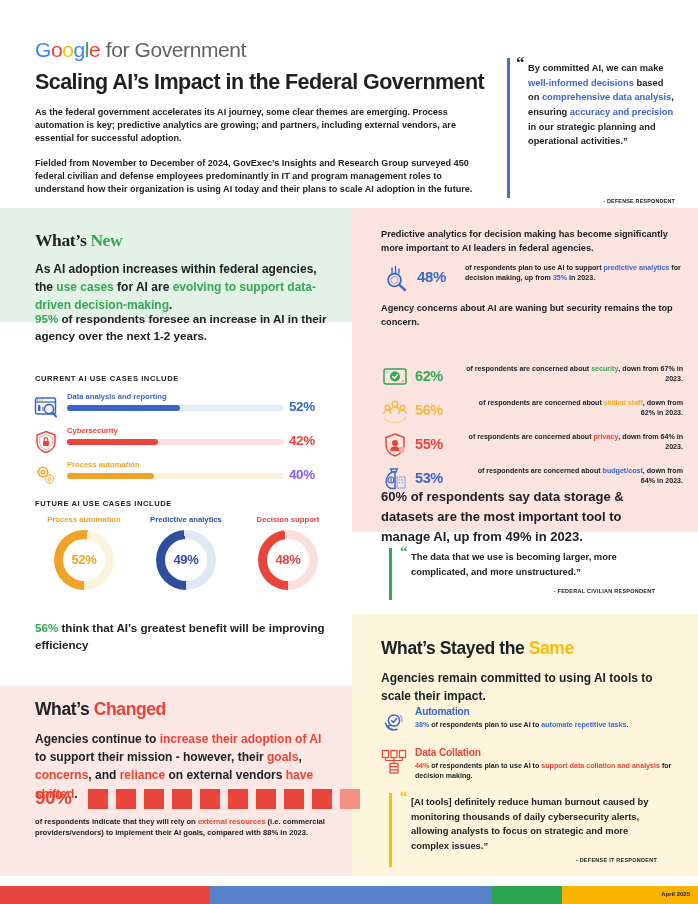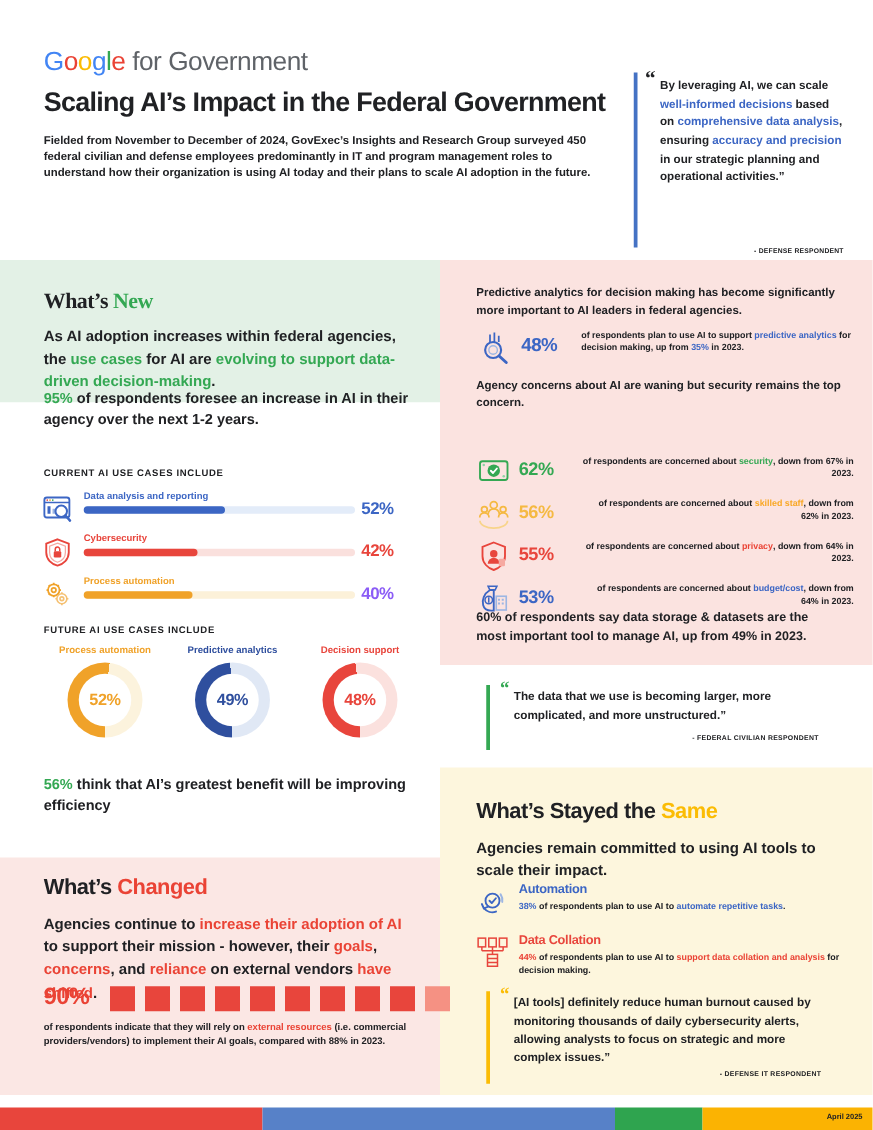--- a/index.html
+++ b/index.html
@@ -192,27 +192,28 @@
 <body>
 
 <div class="page">
 
   <div class="header">
     <div class="brand">
       <span class="g-logo"><span style="color: rgb(66, 133, 244); font-weight: 400;">G</span><span style="color: rgb(234, 67, 53); font-weight: 400;">o</span><span style="color: rgb(251, 188, 4); font-weight: 400;">o</span><span style="color: rgb(66, 133, 244); font-weight: 400;">g</span><span style="color: rgb(52, 168, 83); font-weight: 400;">l</span><span style="color: rgb(234, 67, 53); font-weight: 400;">e</span></span><span class="rest"> for Government</span>
     </div>
     <div class="title">Scaling AI’s Impact in the Federal Government</div>
     <div class="intro">
+      <p>As the federal government accelerates its AI journey, some clear themes are emerging. Process automation is key; predictive analytics are growing; and partners, including external vendors, are essential for successful adoption.</p>
       <p>Fielded from November to December of 2024, GovExec’s Insights and Research Group surveyed 450 federal civilian and defense employees predominantly in IT and program management roles to understand how their organization is using AI today and their plans to scale AI adoption in the future.</p>
     </div>
 
     <div class="hero-quote">
       <div class="bar"></div>
       <div class="qmark">“</div>
-      <div class="qtext"><span>By leveraging AI, we can scale </span><span class="blue-em">well-informed decisions</span><span> based on </span><span class="blue-em">comprehensive data analysis</span><span>, ensuring </span><span class="blue-em">accuracy and precision</span><span> in our strategic planning and operational activities.”</span></div>
+      <div class="qtext"><span>By committed AI, we can make </span><span class="blue-em">well-informed decisions</span><span> based on </span><span class="blue-em">comprehensive data analysis</span><span>, ensuring </span><span class="blue-em">accuracy and precision</span><span> in our strategic planning and operational activities.”</span></div>
       <div class="attrib">- DEFENSE RESPONDENT</div>
     </div>
   </div>
 
   <div class="panel p-green"></div>
   <div class="panel p-white-left"></div>
   <div class="panel p-pink-left"></div>
   <div class="panel p-pink-right"></div>
   <div class="panel p-white-right"></div>
   <div class="panel p-cream-right"></div>
@@ -399,21 +400,21 @@
               <rect x="17.4" y="17" width="1.6" height="1.6"></rect>
               <rect x="20.4" y="17" width="1.6" height="1.6"></rect>
             </g>
           </svg>
       </span>
       <span class="num" style="color:#3c66c4">53%</span>
       <span class="txt"><span>of respondents are concerned about </span><span class="blue-em">budget/cost</span><span>, down from 64% in 2023.</span></span>
     </div>
   </div>
 
-  <div class="body-txt rp-foot" style="font-size:10px">60% of respondents say data storage &amp; datasets are the most important tool to manage AI, up from 49% in 2023.</div>
+  <div class="body-txt rp-foot" style="font-size:13px">60% of respondents say data storage &amp; datasets are the most important tool to manage AI, up from 49% in 2023.</div>
 
   <div class="quote-block q-green">
     <div class="bar"></div>
     <div class="qm">“</div>
     <div class="qt">The data that we use is becoming larger, more complicated, and more unstructured.”</div>
     <div class="at">- FEDERAL CIVILIAN RESPONDENT</div>
   </div>
 
   <div class="h2 wc-title">
     <span>What’s </span><span class="accent-red">Changed</span>

